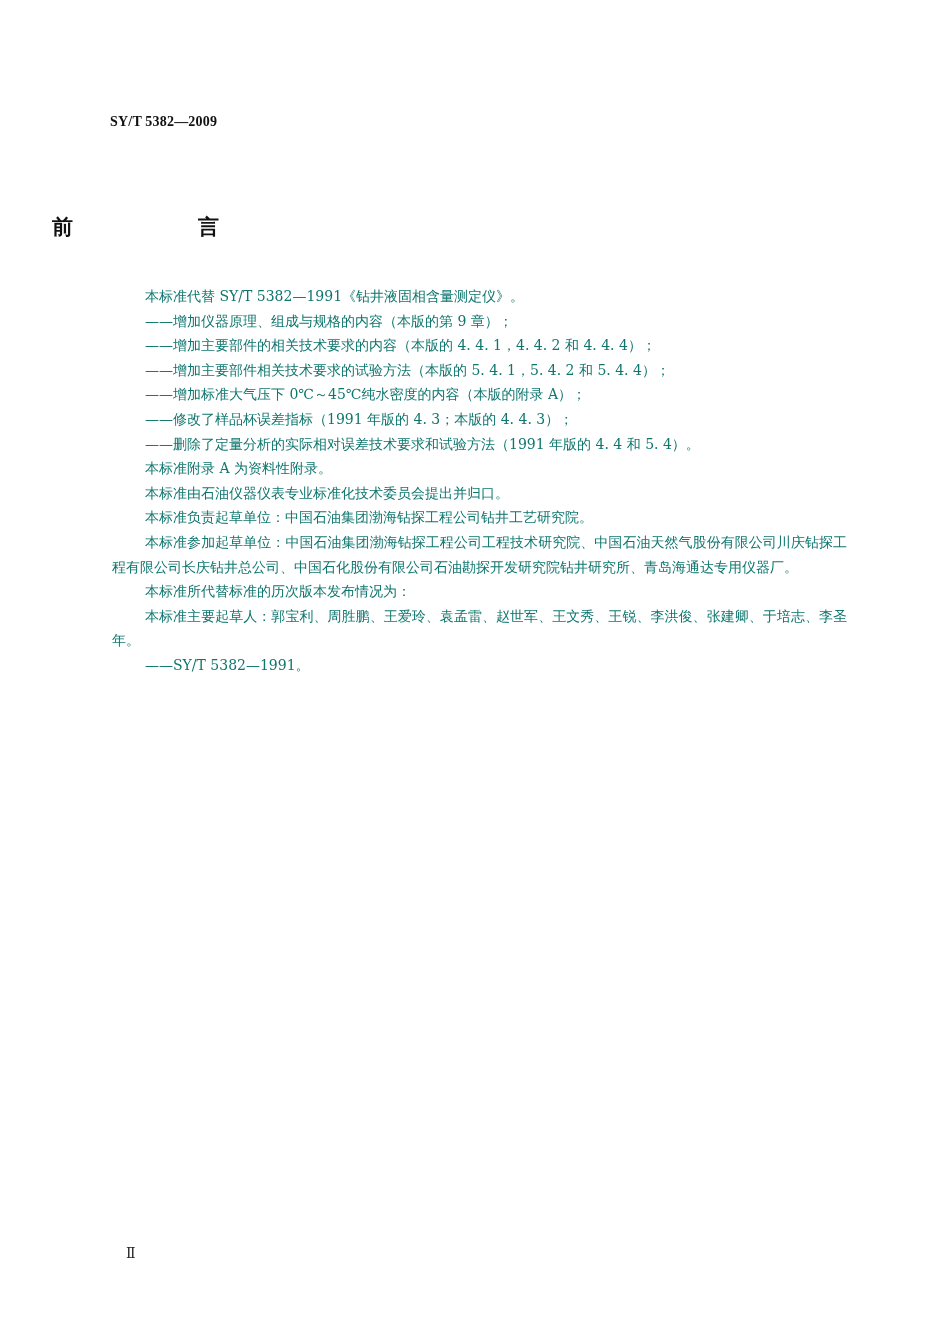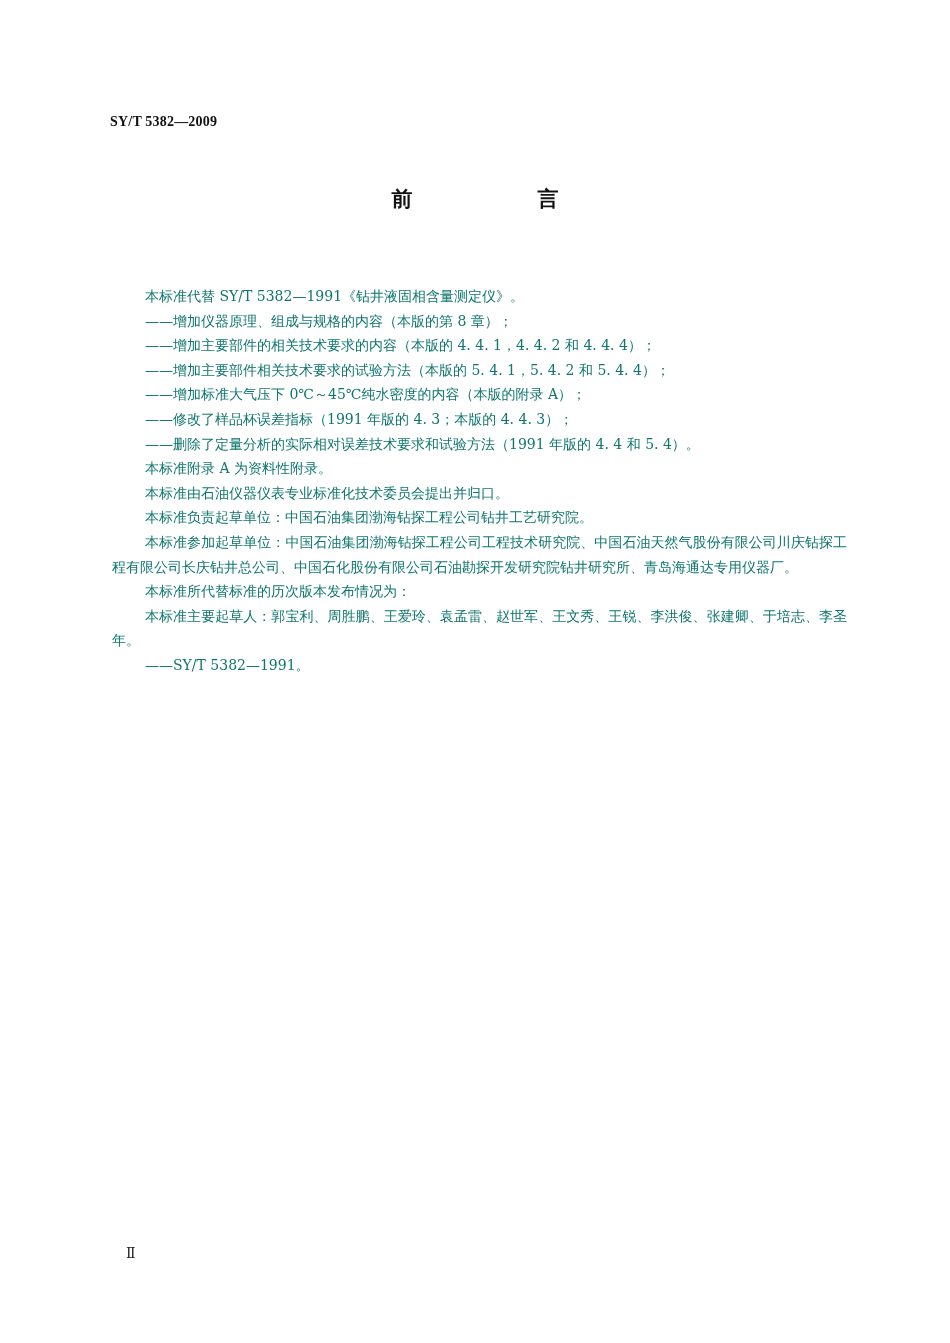--- a/index.html
+++ b/index.html
@@ -23,22 +23,21 @@
       font-weight: bold;
       font-size: 14px;
       letter-spacing: 0.2px;
       color: #111;
       text-align: center;
     }
     .doc-title {
       position: absolute;
       left: 0;
       width: 950px;
-      top: 185px;
-      text-align: center;
+      top: 213px;
       font-family: "DejaVu Sans", "Liberation Sans", sans-serif;
       font-weight: bold;
       font-size: 21px;
       letter-spacing: 52px;
       padding-left: 52px;
       box-sizing: border-box;
       color: #111;
     }
     .body-text {
       position: absolute;
@@ -70,21 +69,21 @@
 </head>
 <body>
 
 <div class="std-header">SY/T 5382—2009</div>
 
 <div class="doc-title">前　言</div>
 
 <div class="body-text">
   <p class="para">本标准代替 SY/T 5382—1991《钻井液固相含量测定仪》。</p>
   <div>
-    <p class="dash-item">——增加仪器原理、组成与规格的内容（本版的第 8 章）；</p>
+    <p class="dash-item">——增加仪器原理、组成与规格的内容（本版的第 9 章）；</p>
     <p class="dash-item">——增加主要部件的相关技术要求的内容（本版的 4. 4. 1，4. 4. 2 和 4. 4. 4）；</p>
     <p class="dash-item">——增加主要部件相关技术要求的试验方法（本版的 5. 4. 1，5. 4. 2 和 5. 4. 4）；</p>
     <p class="dash-item">——增加标准大气压下 0℃～45℃纯水密度的内容（本版的附录 A）；</p>
     <p class="dash-item">——修改了样品杯误差指标（1991 年版的 4. 3；本版的 4. 4. 3）；</p>
     <p class="dash-item">——删除了定量分析的实际相对误差技术要求和试验方法（1991 年版的 4. 4 和 5. 4）。</p>
   </div>
   <p class="para">本标准附录 A 为资料性附录。</p>
   <p class="para">本标准由石油仪器仪表专业标准化技术委员会提出并归口。</p>
   <p class="para">本标准负责起草单位：中国石油集团渤海钻探工程公司钻井工艺研究院。</p>
   <p class="para">本标准参加起草单位：中国石油集团渤海钻探工程公司工程技术研究院、中国石油天然气股份有限公司川庆钻探工程有限公司长庆钻井总公司、中国石化股份有限公司石油勘探开发研究院钻井研究所、青岛海通达专用仪器厂。</p>

